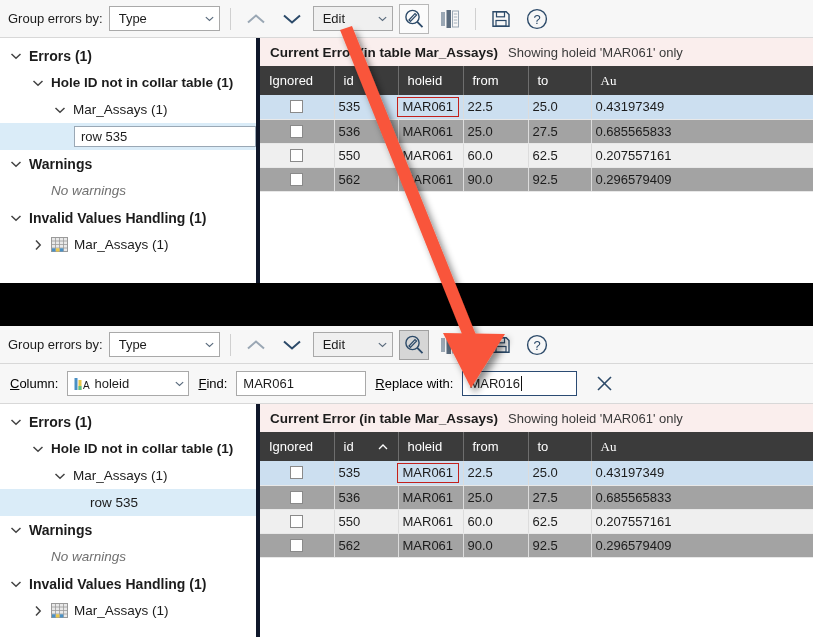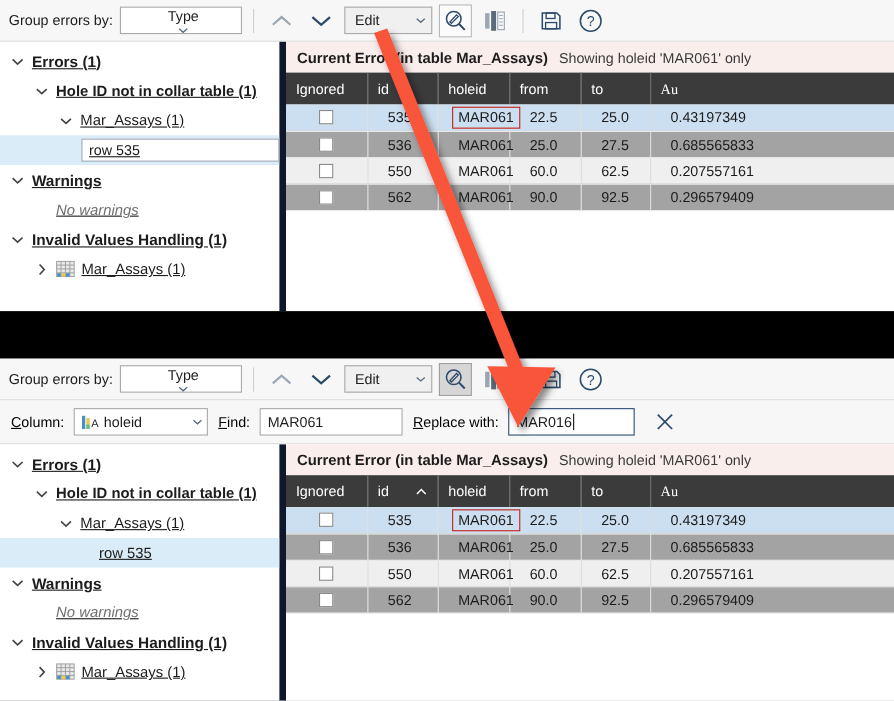--- a/index.html
+++ b/index.html
@@ -21,21 +21,21 @@
     height: 38px; background: #f7f7f7;
     border-bottom: 1px solid #d8d8d8;
     display: flex; align-items: center; padding: 0 8px; gap: 6px;
   }
   .tb-label { font-size: 13px; color: #1c1c1c; white-space: nowrap; }
   .combo {
     height: 25px; background: #ffffff; border: 1px solid #a9a9a9;
     display: flex; align-items: center; padding: 0 4px 0 9px;
     justify-content: space-between; font-size: 13px; color: #1c1c1c;
   }
-  .combo-type { width: 111px; flex-direction: column; }
+  .combo-type { width: 111px; }
   .combo-edit { width: 80px; height: 25px; background: #f0f0f0; border: 1px solid #a9a9a9; }
   .chev-sm { width: 11px; height: 11px; flex: none; }
   .tb-sep { width: 1px; height: 22px; background: #d0d0d0; margin: 0 4px; }
   .nav-btn { width: 30px; height: 30px; display: flex; align-items: center; justify-content: center; }
   .icon-btn {
     width: 30px; height: 30px; display: flex; align-items: center; justify-content: center;
     border: 1px solid transparent; background: transparent;
   }
   .icon-btn.framed { border: 1px solid #b8b8b8; background: #fbfbfb; }
   .icon-btn.pressed { border: 1px solid #a0a0a0; background: #d6d6d6; }
@@ -68,21 +68,21 @@
     height: 26px; background: #f0f0f0; border: 1px solid #a9a9a9;
     padding: 0 13px; font-size: 13px; color: #1c1c1c; line-height: 24px;
   }
   .close-x { width: 24px; height: 24px; display: flex; align-items: center; justify-content: center; margin-left: 6px; }
 
   
   .body { display: flex; height: calc(100% - 38px); }
   .body.with-fr { height: calc(100% - 78px); }
   .tree {
     width: 260px; flex: none; background: #ffffff;
-    border-right: 6px solid #0f172a; padding-top: 4px; overflow: hidden; text-decoration: underline;
+    border-right: 4px solid #0f172a; padding-top: 4px; overflow: hidden;
   }
   .right { flex: 1; background: #ffffff; display: flex; flex-direction: column; overflow: hidden; }
 
   
   .tnode { display: flex; align-items: center; height: 27px; white-space: nowrap; }
   .tnode.sel { background: #daecf8; }
   .twist { width: 16px; height: 16px; flex: none; margin-right: 5px; }
   .tlabel { font-size: 13.5px; color: #1c1c1c; }
   .tlabel.bold { font-weight: bold; font-size: 14px; }
   .tlabel.semibold { font-weight: bold; font-size: 13.5px; }
@@ -104,21 +104,21 @@
   
   table.grid { width: 100%; border-collapse: collapse; table-layout: fixed; }
   table.grid th {
     background: #3b3b3b; color: #ffffff; font-weight: normal; font-size: 13px;
     text-align: center; height: 29px; padding: 0 9px;
     border-right: 1px solid #6e6e6e;
   }
   table.grid th:last-child { border-right: none; font-family: Liberation Serif, serif; }
   table.grid th .th-inner { display: flex; align-items: center; justify-content: space-between; }
   table.grid td {
-    height: 24px; font-size: 13px; padding: 0 18px; color: #1c1c1c;
+    height: 24px; font-size: 13px; padding: 0 4px; color: #1c1c1c;
     border-right: 1px solid #dcdcdc; border-bottom: 1px solid #e8e8e8;
   }
   table.grid td:last-child { border-right: none; }
   tr.r-sel td { background: #ccdff0; }
   tr.r-alt td { background: #efefef; }
   tr.r-plain td { background: #a3a3a3; }
   td.c-ign { text-align: center; }
   .chkbox { width: 13px; height: 13px; border: 1px solid #8a8a8a; background: #fff; display: inline-block; vertical-align: -2px; }
   .cellbox { border: 1px solid #c3201b; display: inline-block; padding: 0 5px; line-height: 18px; margin-left: -6px; }
   .grid-fill { flex: 1; background: #ffffff; }

